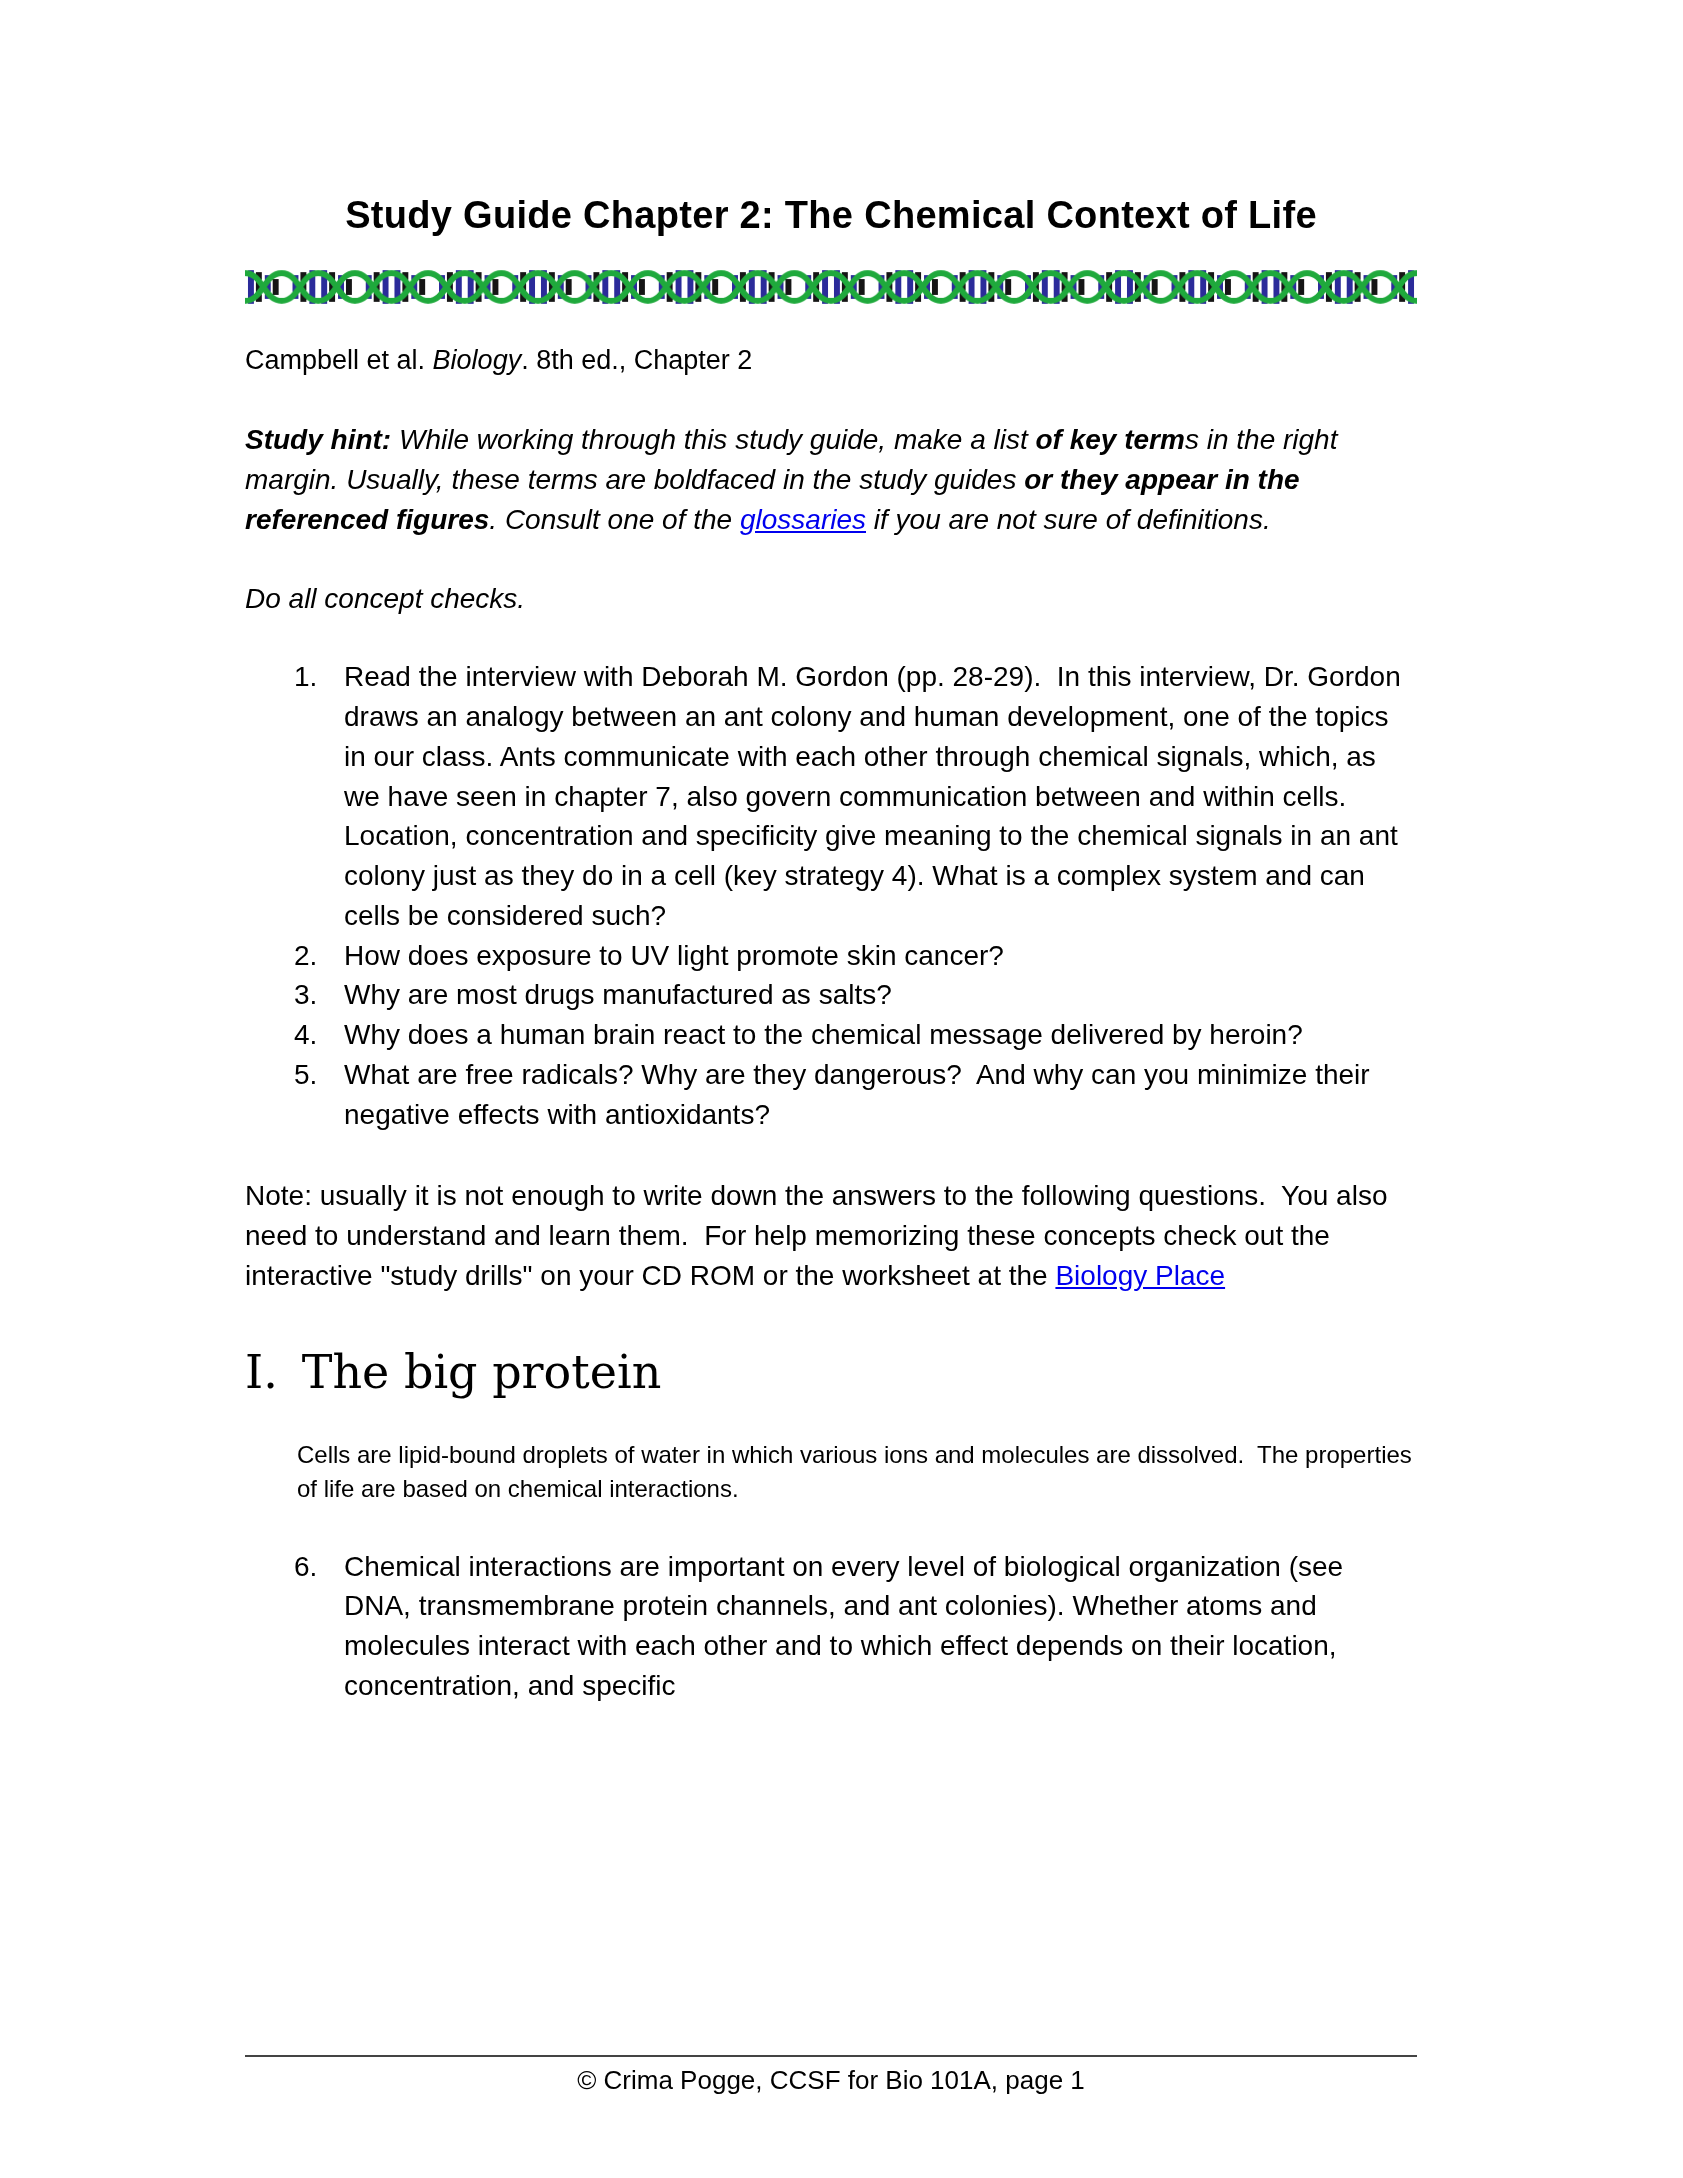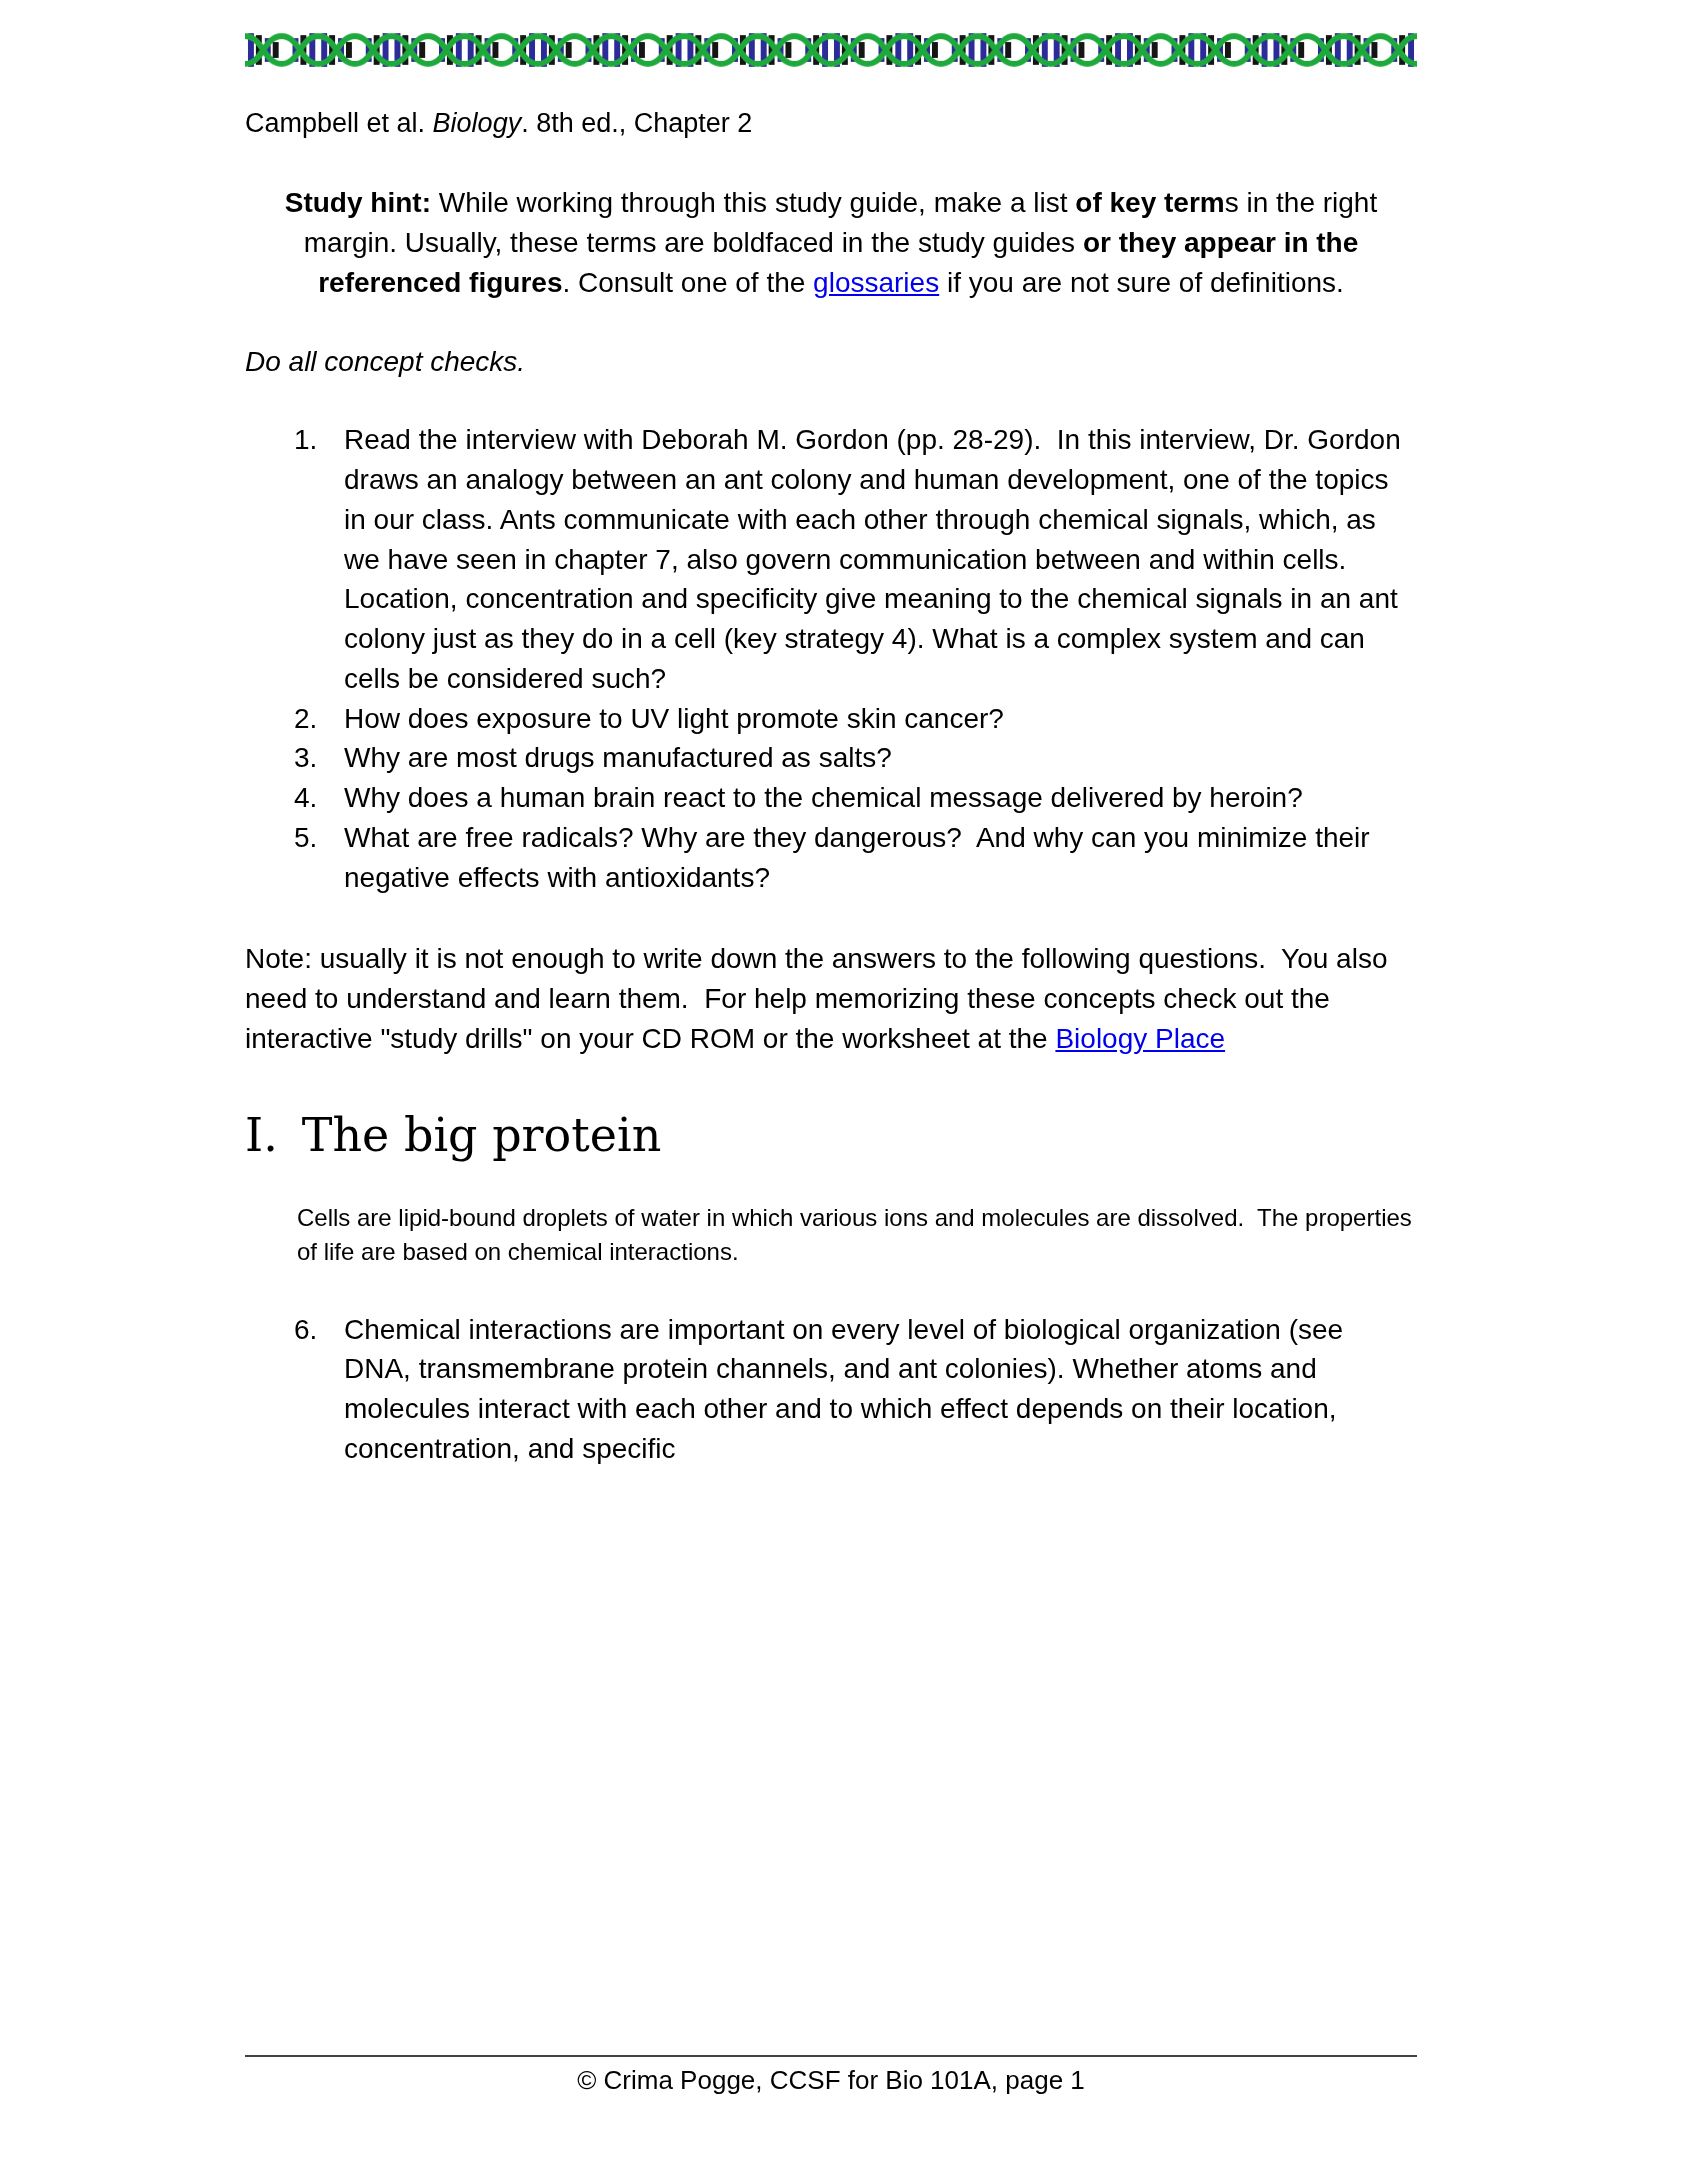--- a/index.html
+++ b/index.html
@@ -9,21 +9,21 @@
   }
   .content{position:absolute;left:245px;top:0;width:1172px;}
   .title{
     margin-top:194px;text-align:center;font-weight:bold;font-size:38px;
     letter-spacing:0.3px;white-space:pre-wrap;
   }
   .helix-wrap{margin-top:28px;height:44px;}
   .citation{margin-top:36px;font-size:27px;white-space:pre-wrap;}
   .citation .book{font-style:italic;}
   p.hint{
-    margin:44px 0 0 0;font-size:28px;line-height:1.42;white-space:pre-wrap;text-align:center;
+    margin:44px 0 0 0;font-size:28px;line-height:1.42;font-style:italic;white-space:pre-wrap;
   }
   p.hint b{font-weight:bold;}
   p.concept{margin:44px 0 0 0;font-size:28px;font-style:italic;white-space:pre-wrap;}
   h2.sec{
     margin:50px 0 0 0;font-family:"DejaVu Serif","Liberation Serif",serif;
     font-weight:500;font-size:46px;line-height:1.15;
   }
   h2.sec .hnum{margin-right:24px;}
   .qlist{margin-top:42px;font-size:28px;line-height:1.42;margin-left:49px;}
   .qitem{display:flex;align-items:flex-start;}
@@ -38,20 +38,21 @@
     border-top:2px solid #444;padding-top:8px;text-align:center;font-size:26px;
     white-space:pre-wrap;
   }
   b{font-weight:normal;}
 </style>
 </head>
 <body>
 
 <div class="content">
 
+  <div class="title">Study Guide Chapter 2: The Chemical Context of Life</div>
 
   <div class="helix-wrap">
     <svg width="1172" height="44" viewBox="0 0 1184 44">
       <defs>
         <pattern id="helix" x="0" y="0" width="74" height="44" patternUnits="userSpaceOnUse">
           <g fill="#2b2b9a">
             <rect x="3" y="5" width="6" height="34"></rect>
             <rect x="20" y="10" width="6" height="24"></rect>
             <rect x="48" y="10" width="6" height="24"></rect>
             <rect x="65" y="5" width="6" height="34"></rect>

